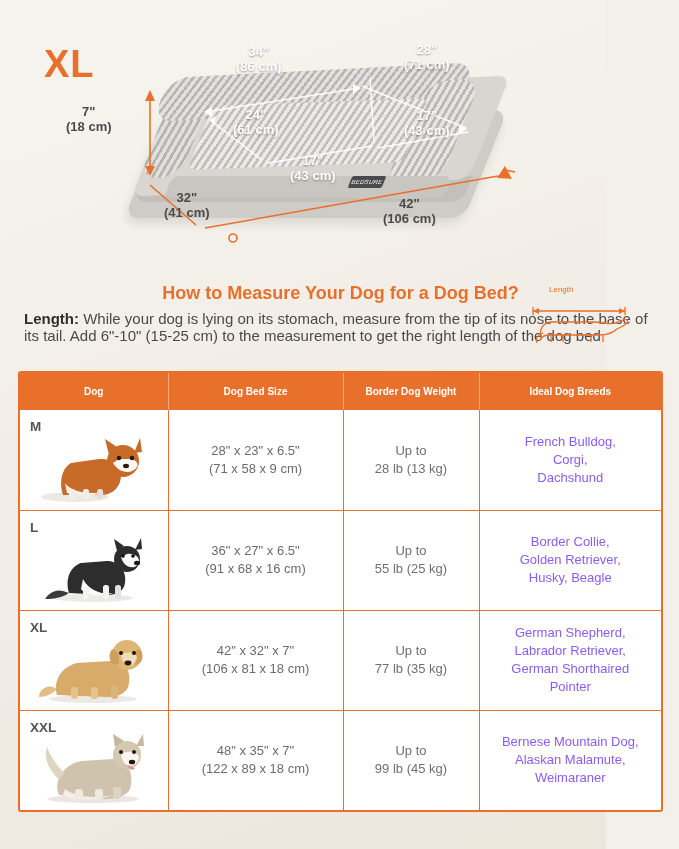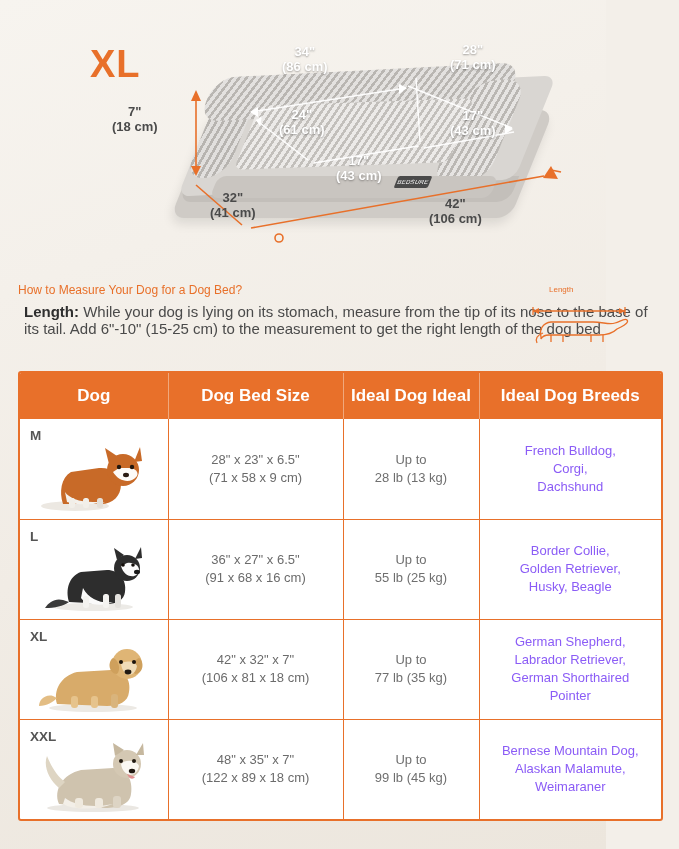--- a/index.html
+++ b/index.html
@@ -9,21 +9,20 @@
     background: #f3efe9;
     font-family: "Liberation Sans", sans-serif;
     color: #3b3b3b;
     overflow: hidden;
     position: relative;
   }
   .page {
     width: 606px; height: 849px;
     position: relative;
     background: linear-gradient(160deg,#f7f4ef 0%, #f1ece5 55%, #ece6dd 100%);
-    padding-left: 46px;
   }
 
   
   .hero {
     position: relative;
     height: 268px;
     width: 679px;
   }
   .xl-badge {
     position: absolute;
@@ -131,23 +130,24 @@
   svg.overlay { position:absolute; left:0; top:0; width:679px; height:268px; pointer-events:none; }
 
   
   .measure {
     position: absolute;
     left: 18px; top: 283px;
     width: 645px;
   }
   .measure h2 {
     margin: 0 0 7px 0;
-    font-size: 12px;
+    font-size: 18px;
     color: #e8702a;
-    font-weight: normal;
+    font-weight: bold;
+    text-align: center;
   }
   .measure p {
     margin: 6px;
     font-size: 15px;
     line-height: 16.5px;
     color: #4a4a4a;
   }
   .measure p b { color: #2f2f2f; }
   .note { margin-top: 2px; }
 
@@ -168,21 +168,21 @@
     width: 645px;
     border: 2px solid #e8702a;
     border-radius: 3px;
     overflow: hidden;
     background: #fff;
   }
   table { width: 100%; border-collapse: collapse; }
   thead th {
     background: #e8702a;
     color: #fff;
-    font-size: 17px;
+    font-size: 10px;
     font-weight: bold;
     padding: 13px 4px;
     text-align: center;
     border-right: 1px solid #f0a87c;
   }
   thead th:last-child { border-right: none; }
   tbody td {
     border-top: 1.6px solid #e8702a;
     border-right: 1.6px solid #e8702a;
     text-align: center;
@@ -327,21 +327,21 @@
       </svg>
     </div>
   </div>
 
   <div class="table-wrap">
     <table>
       <thead>
         <tr>
           <th>Dog</th>
           <th>Dog Bed Size</th>
-          <th>Ideal Dog Ideal</th>
+          <th>Border Dog Weight</th>
           <th>Ideal Dog Breeds</th>
         </tr>
       </thead>
       <tbody>
 
         <tr>
           <td class="size-col">
             <span class="size-label">M</span>
             <svg class="dog-photo" viewBox="0 0 118 76">
               <rect width="118" height="76" fill="#ffffff"></rect>

